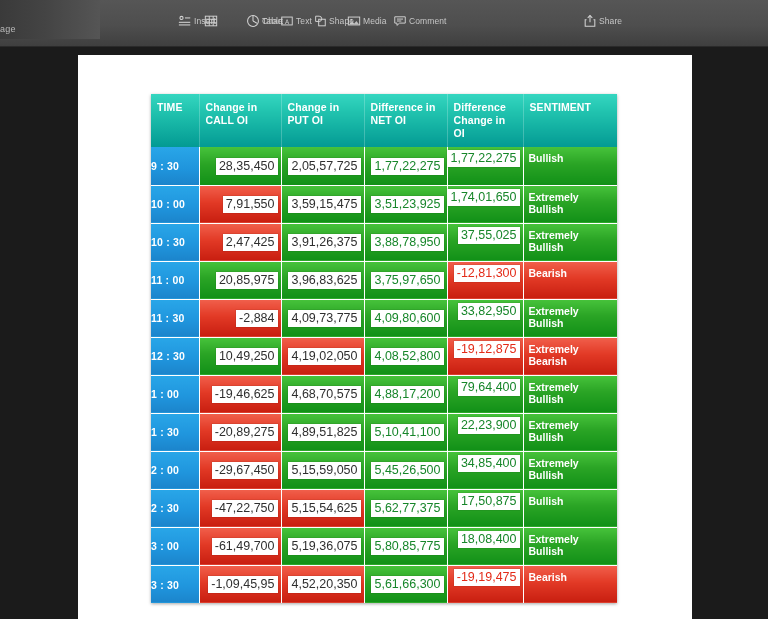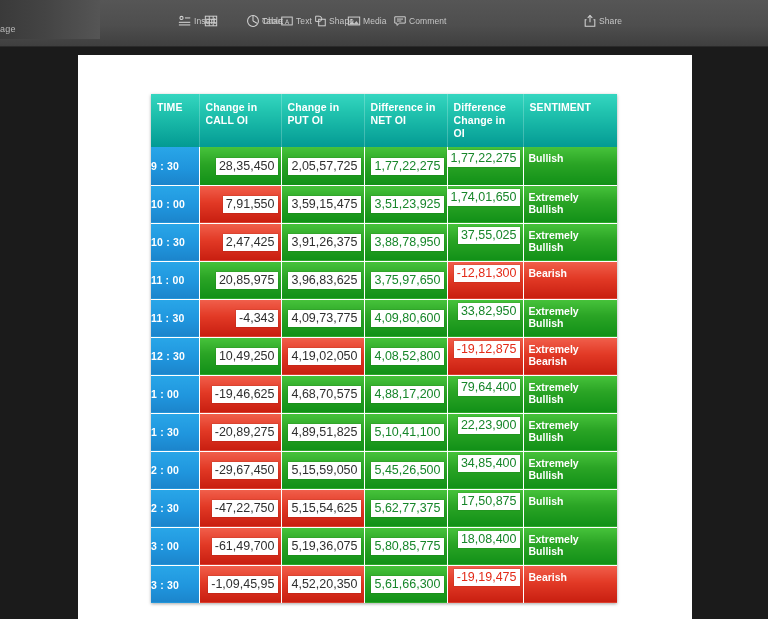--- a/index.html
+++ b/index.html
@@ -337,21 +337,21 @@
             </span>
           </td>
           <td class="sentiment bg-red">
             <span class="sent-txt">Bearish</span>
           </td>
         </tr>
         <tr>
           <td class="time">11 : 30</td>
           <td class="bg-red">
             <span class="cell-wrap right">
-              <span class="num dark">-4,343</span>
+              <span class="num dark">-2,884</span>
             </span>
           </td>
           <td class="bg-green">
             <span class="cell-wrap right">
               <span class="num dark">4,09,73,775</span>
             </span>
           </td>
           <td class="bg-green">
             <span class="cell-wrap right">
               <span class="num green">4,09,80,600</span>

